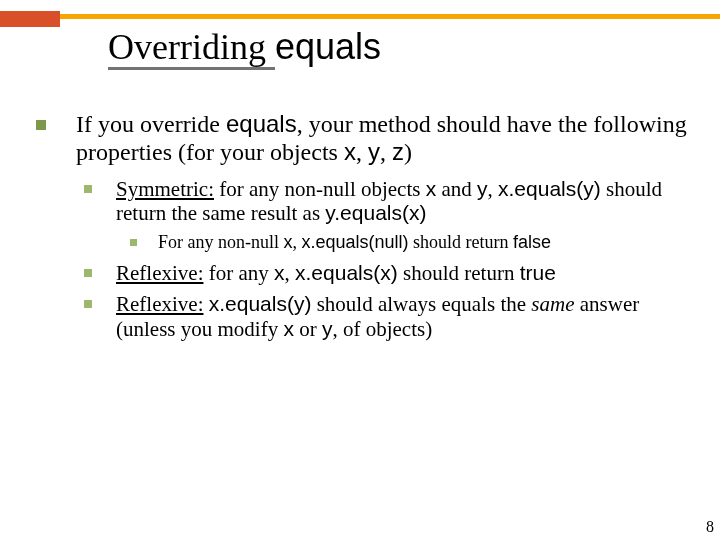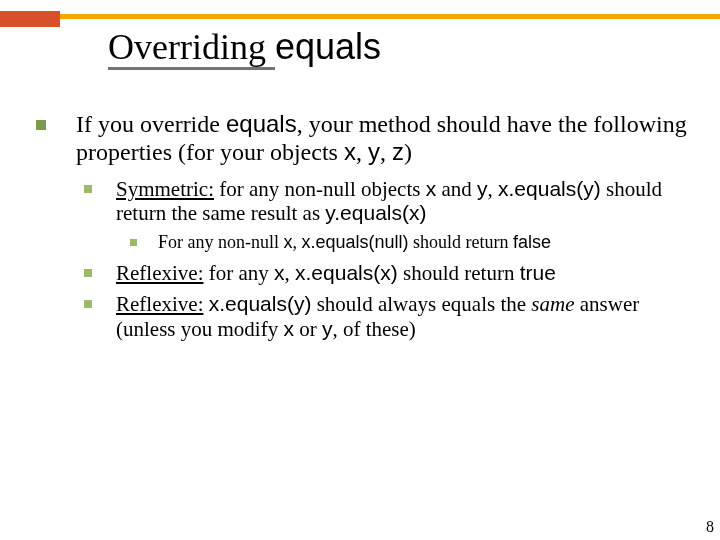--- a/index.html
+++ b/index.html
@@ -158,21 +158,21 @@
           </li>
 
           <li>
             <span class="sq"></span>
             <span class="ul">Reflexive:</span><span> for any </span><span class="mono">x</span><span>, </span><span class="mono">x.equals(x)</span><span> should return </span><span class="mono">true</span>
           </li>
 
 
           <li>
             <span class="sq"></span>
-            <span class="ul">Reflexive:</span><span> </span><span class="mono">x.equals(y)</span><span> should always equals the </span><em class="it">same</em><span> answer (unless you modify </span><span class="mono">x</span><span> or </span><span class="mono">y</span><span>, of these)</span>
+            <span class="ul">Reflexive:</span><span> </span><span class="mono">x.equals(y)</span><span> should always equals the </span><em class="it">same</em><span> answer (unless you modify </span><span class="mono">x</span><span> or </span><span class="mono">y</span><span>, of objects)</span>
           </li>
         </ul>
       </li>
 
     </ul>
   </div>
 
   <div class="page-num">8</div>
 </div>
 

